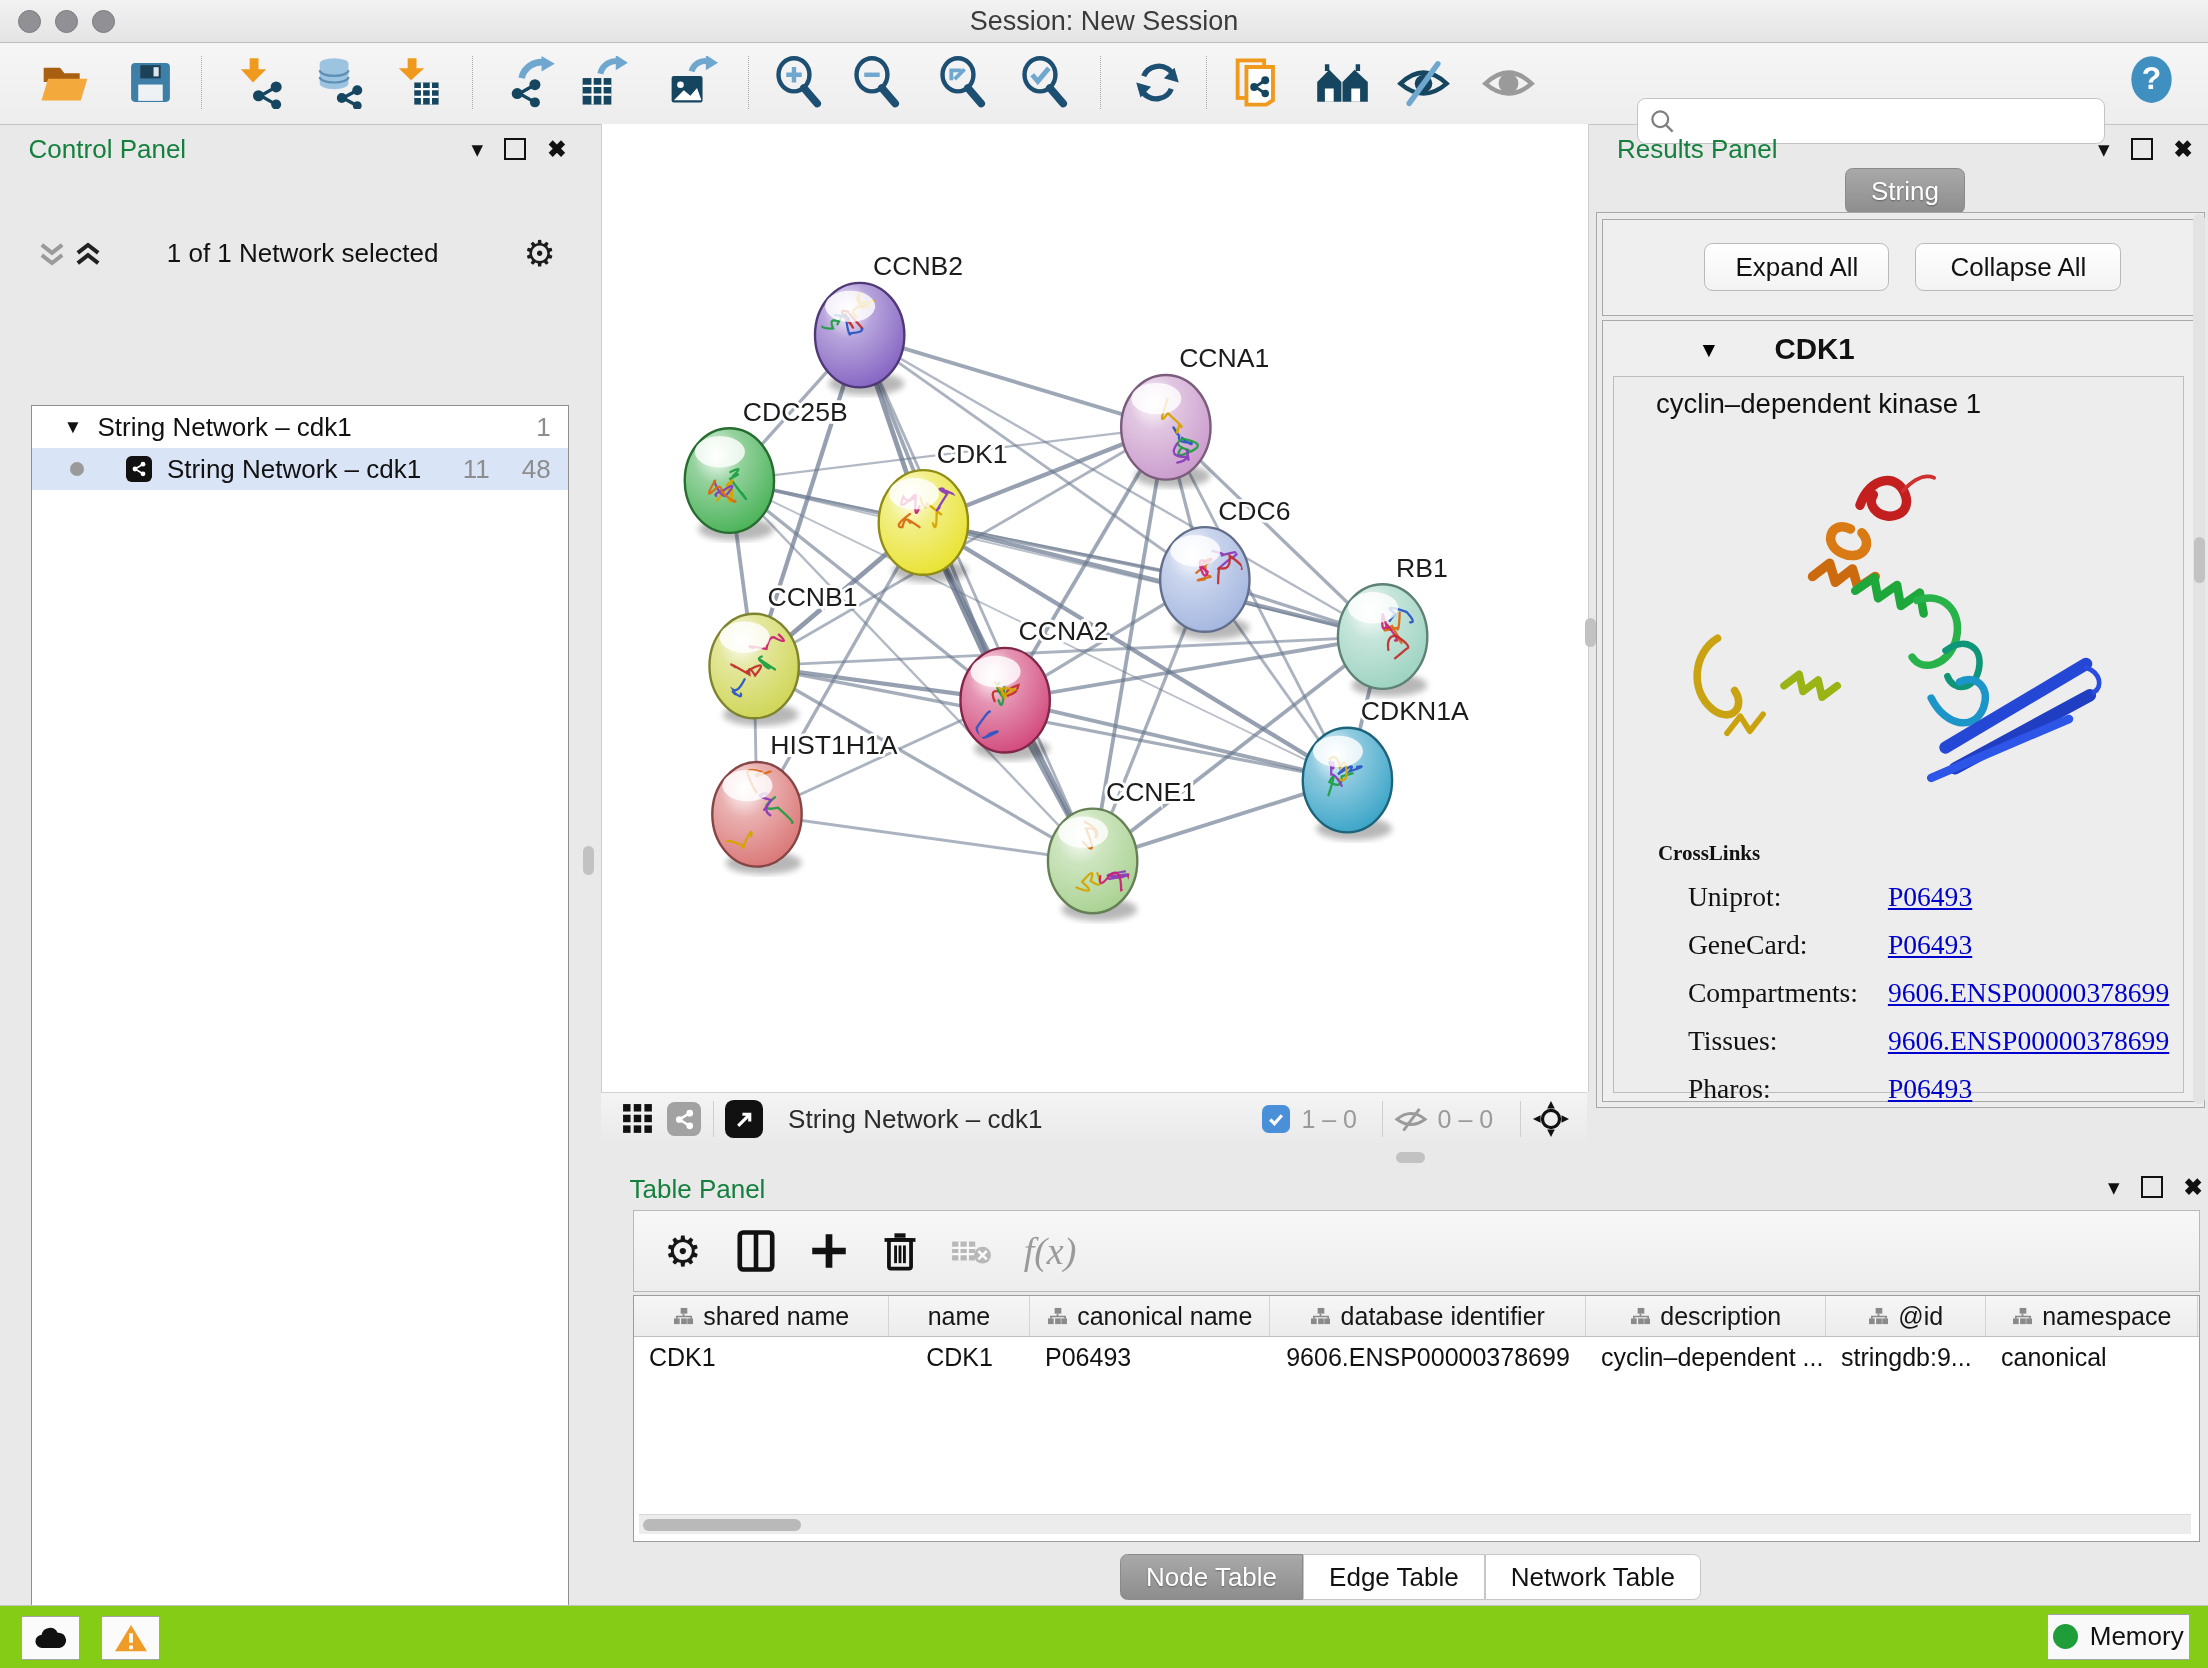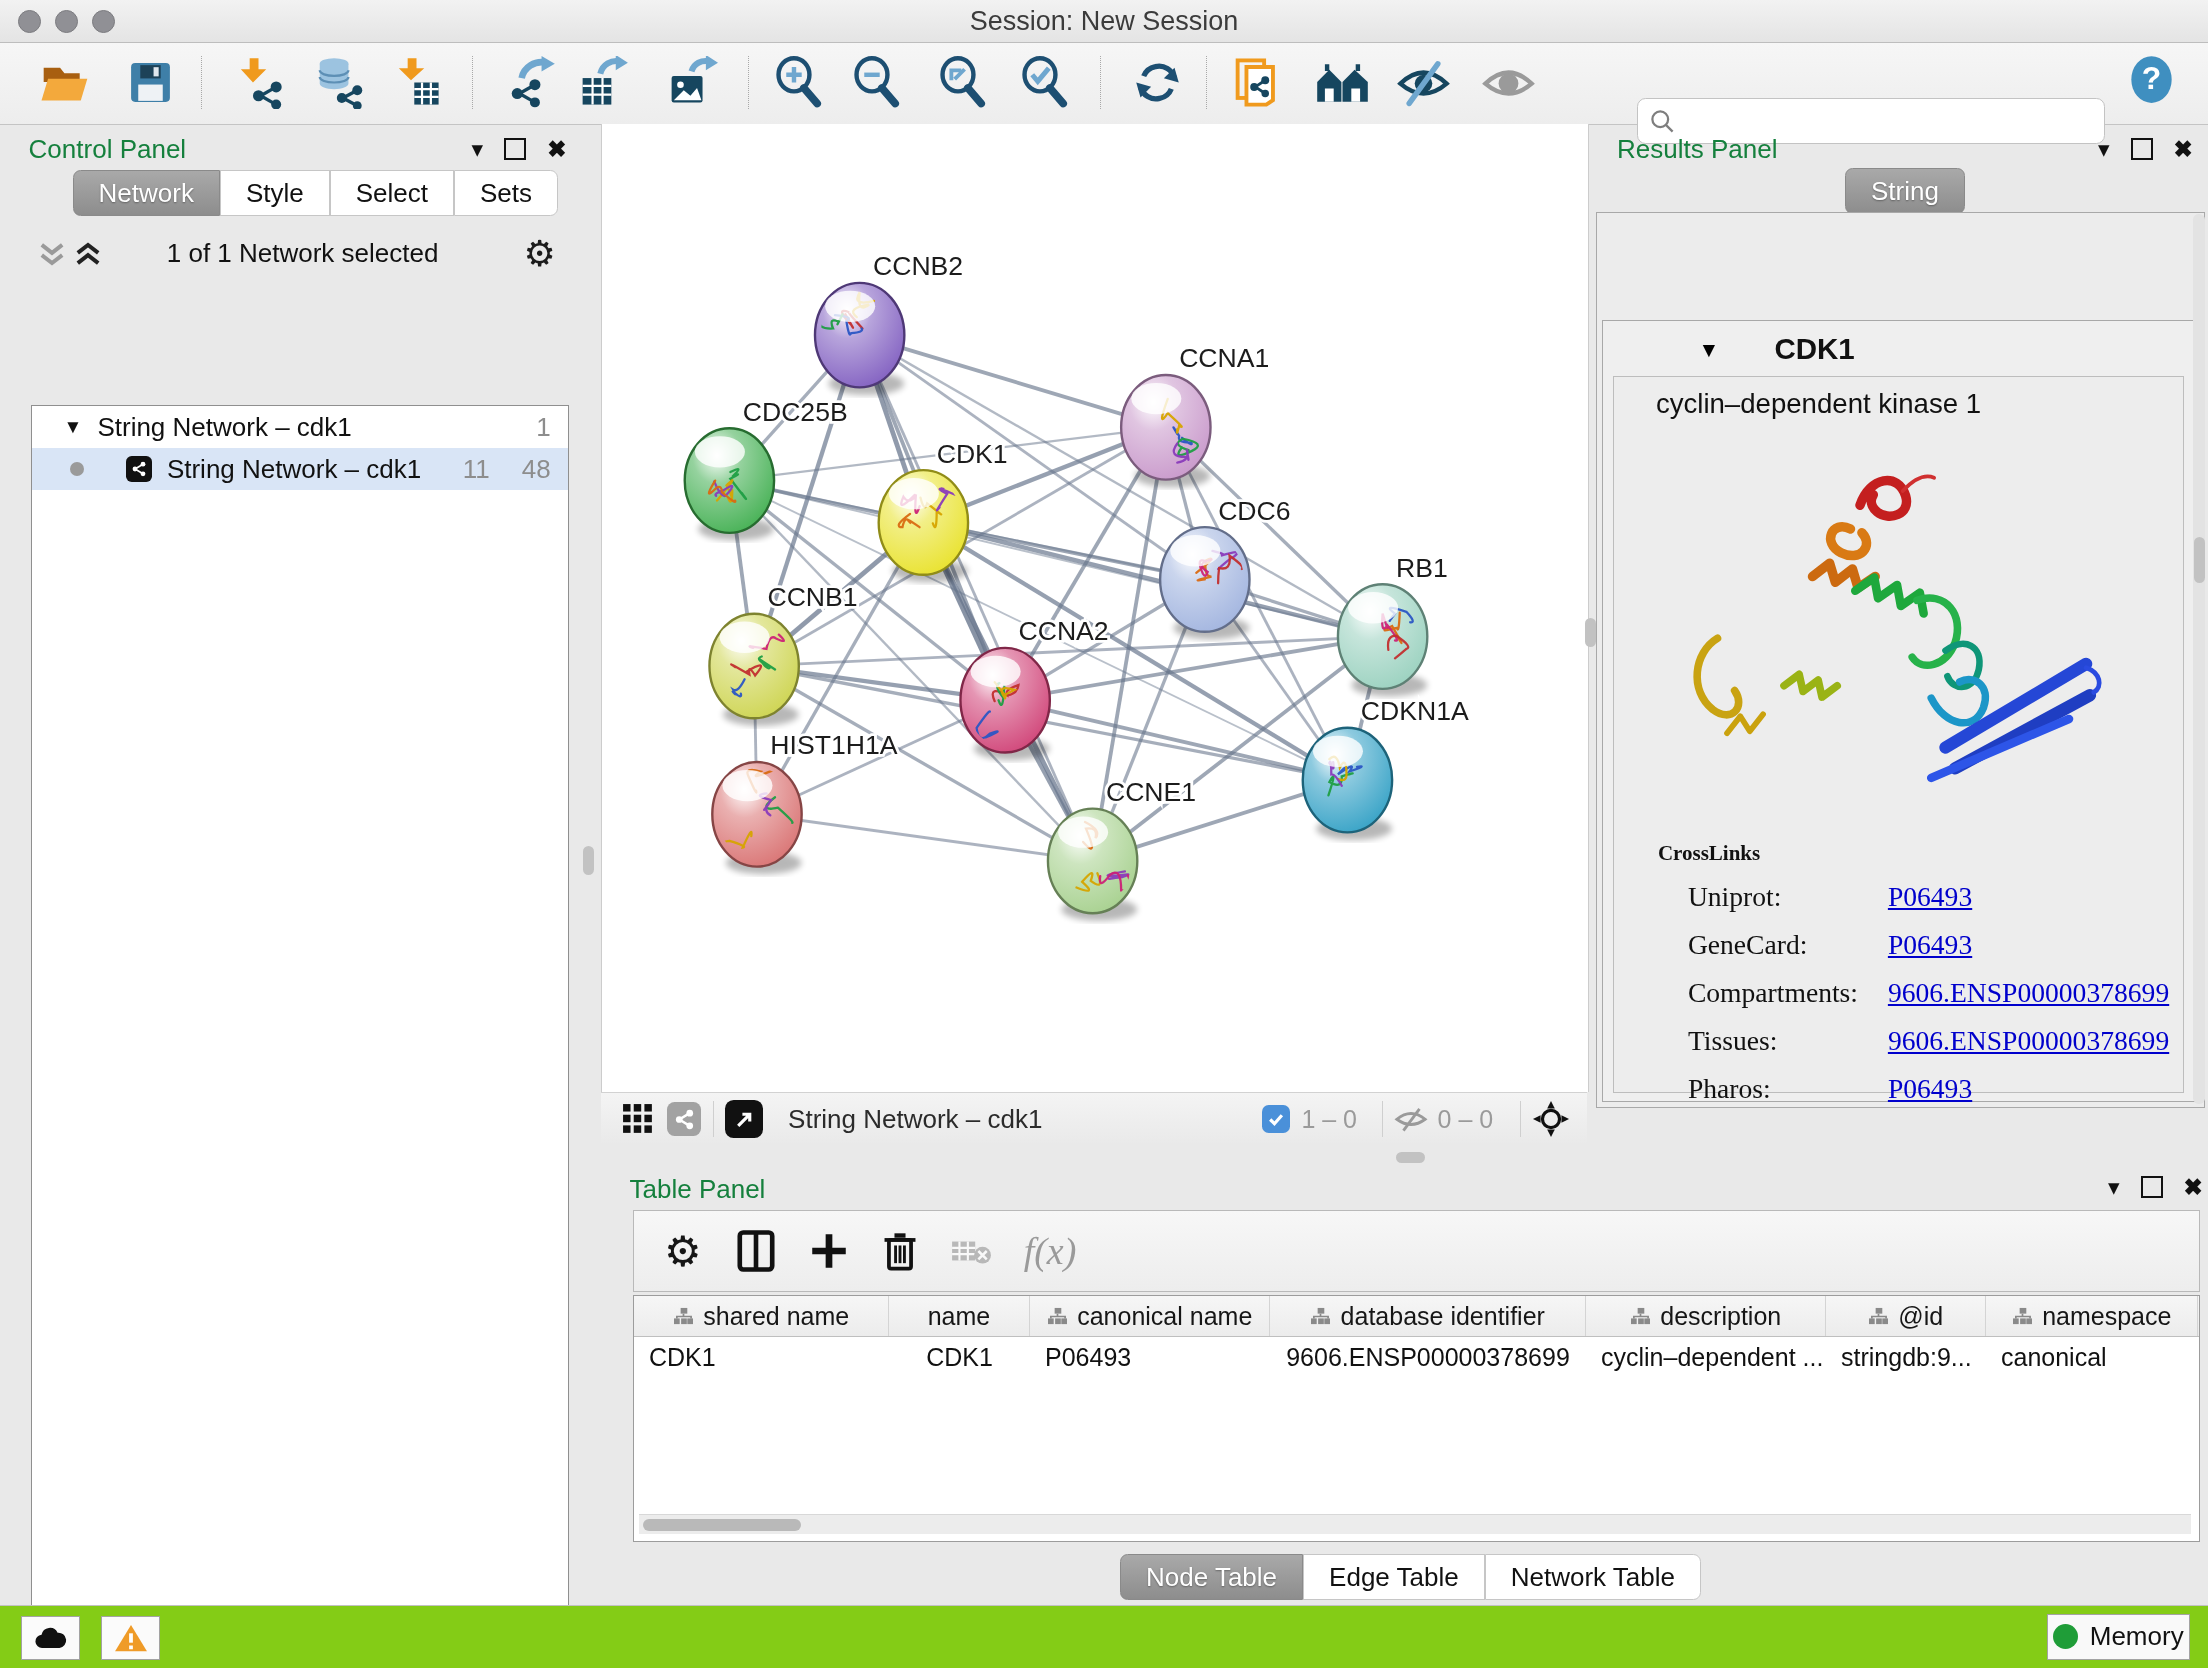--- a/index.html
+++ b/index.html
@@ -263,26 +263,20 @@
   </div>
 </div>
 
 <div class="abs" style="left:7.6px;top:126px;width:571px;height:1461px;">
   <div class="abs ptitle" style="left:21px;top:7.6px;">Control Panel</div>
   <div class="abs winctl" style="left:464px;top:9.5px;">
     <span>▾</span>
     <span class="boxglyph"></span>
     <span style="font-weight:bold;">✖</span>
   </div>
-  <div class="abs tabrow" style="left:65px;top:44px;">
-      <div class="tab first sel">Network</div>
-      <div class="tab">Style</div>
-      <div class="tab">Select</div>
-      <div class="tab last">Sets</div>
-    </div>
   <div class="abs" style="left:27px;top:112px;">
     <svg width="34" height="32" viewBox="0 0 30 28">
         <path d="M6 6l9 7 9-7M6 15l9 7 9-7" stroke="#9a9a9a" stroke-width="3.5" fill="none"></path>
       </svg>
   </div>
   <div class="abs" style="left:63px;top:112px;">
     <svg width="34" height="32" viewBox="0 0 30 28">
         <path d="M6 13l9-7 9 7M6 22l9-7 9 7" stroke="#222" stroke-width="3.5" fill="none"></path>
       </svg>
   </div>
@@ -669,20 +663,24 @@
 <div class="abs" style="left:1590px;top:126px;width:618px;height:1019px;">
   <div class="abs ptitle" style="left:27px;top:7.6px;">Results Panel</div>
   <div class="abs winctl" style="left:508px;top:9.5px;">
     <span>▾</span>
     <span class="boxglyph"></span>
     <span style="font-weight:bold;">✖</span>
   </div>
   <div class="abs tab sel" style="left:255px;top:42px;border-radius:7.6px;">String</div>
 
   <div class="abs rbox" style="left:5.7px;top:86px;width:607px;height:894px;">
+    <div class="abs rbox" style="left:5.7px;top:5.7px;width:592px;height:95px;background:#efefef;">
+      <div class="abs btn" style="left:101px;top:23px;width:183px;height:46px;line-height:46px;">Expand All</div>
+      <div class="abs btn" style="left:312px;top:23px;width:204px;height:46px;line-height:46px;">Collapse All</div>
+    </div>
     <div class="abs rbox" style="left:5.7px;top:107px;width:592px;height:780px;background:#efefef;">
       <span class="abs" style="left:95px;top:17px;font-size:21px;">▼</span>
       <span class="abs" style="left:171px;top:11.4px;font-size:29.5px;font-weight:bold;color:#111;">CDK1</span>
       <div class="abs" style="left:9.5px;top:55px;width:569px;height:715px;border:1px solid #bdbdbd;background:#ededed;">
         <div class="abs" style="left:42px;top:11.4px;font-size:27.6px;color:#111;">cyclin–dependent kinase 1</div>
         <svg class="abs" style="left:46px;top:57px;" width="476" height="361" viewBox="0 0 500 380">
           <g fill="none" stroke-linecap="round" stroke-linejoin="round">
             <path d="M210 75 C220 45 250 40 258 65 C264 85 240 92 228 82 C222 77 220 70 224 64" stroke="#c41f1f" stroke-width="10"></path>
             <path d="M255 60 C268 46 278 42 288 46" stroke="#d03030" stroke-width="4"></path>
             <path d="M200 100 C180 90 170 115 190 125 C210 135 225 118 212 104" stroke="#d97a14" stroke-width="10"></path>

